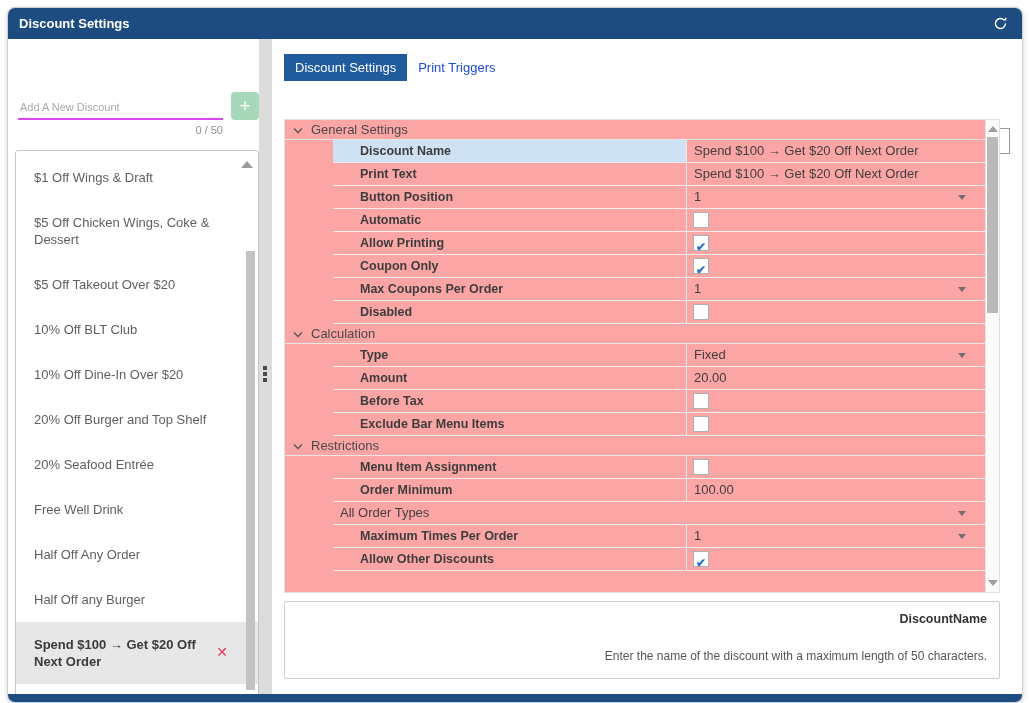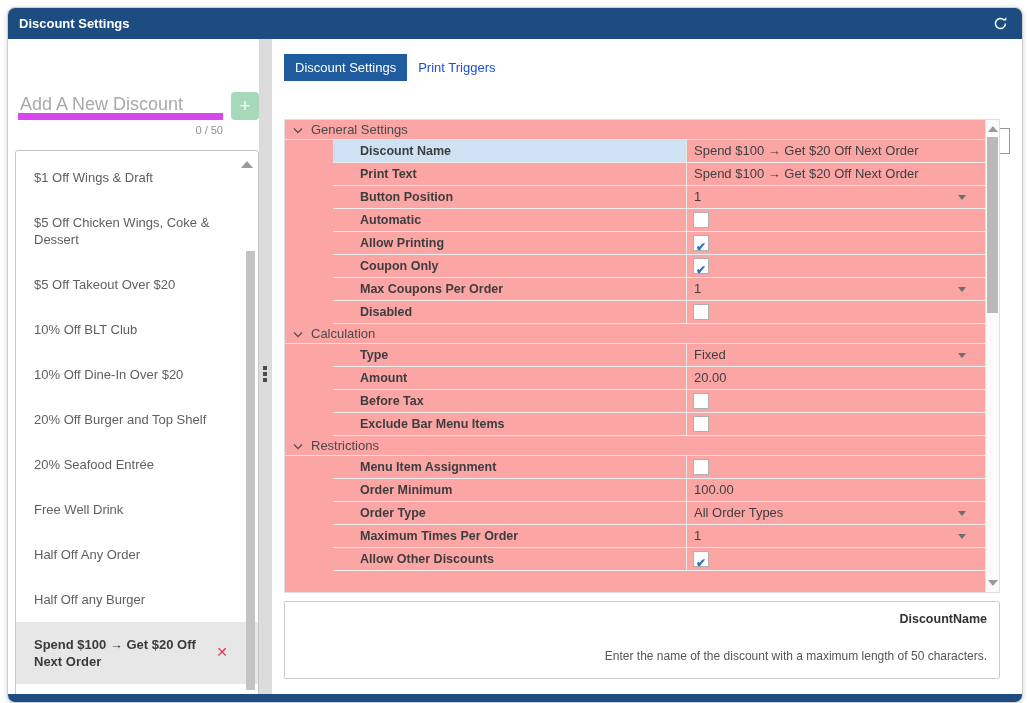--- a/index.html
+++ b/index.html
@@ -10,21 +10,21 @@
             box-shadow:0 1px 5px rgba(0,0,0,.18); overflow:hidden; }
   
   .titlebar { position:absolute; left:0; top:0; right:0; height:31px; background:#1d4d80; }
   .titlebar .title { color:#fff; font-size:13px; font-weight:bold; line-height:31px; padding-left:11px; display:block; }
   .refresh { position:absolute; right:13px; top:7px; width:17px; height:17px; cursor:pointer; }
   .footer { position:absolute; left:0; right:0; bottom:0; height:8px; background:#1d4d80; }
 
   
   .sidebar { position:absolute; left:0; top:31px; width:251px; bottom:8px; background:#fff; }
   .add-input { position:absolute; left:10px; top:57px; width:205px; height:24px; border:none;
-               border-bottom:7px solid #d946ef; font-size:18px; color:#444; outline:none;
+               border-bottom:2px solid #d946ef; font-size:11px; color:#444; outline:none;
                font-family:"Liberation Sans", sans-serif; background:transparent; }
   .add-input::placeholder { color:#a9a9a9; }
   .add-btn { position:absolute; left:223px; top:53px; width:28px; height:28px; background:#a6d8b9;
              border:none; border-radius:4px; color:#fff; font-size:18px; line-height:26px;
              text-align:center; cursor:pointer; padding:0; }
   .counter { position:absolute; left:10px; top:85px; width:205px; text-align:right;
              font-size:11px; color:#909090; }
   .list { position:absolute; left:7px; top:111px; width:244px; height:563px;
           border:1px solid #c6c6c6; border-radius:3px; background:#fff; overflow:hidden; }
   .list-inner { position:absolute; left:0; top:4px; right:0; }
@@ -267,21 +267,20 @@
         <div class="plabel"><span>Menu Item Assignment</span></div>
         <div class="pvalue">
             <span class="cb"></span>
           </div>
       </div>
       <div class="prow">
         <div class="plabel"><span>Order Minimum</span></div>
         <div class="pvalue"><span>100.00</span></div>
       </div>
       <div class="prow">
-        <div class="plabel"><span>Order Type</span></div>
         <div class="pvalue"><span>All Order Types</span><span class="dd"></span></div>
       </div>
       <div class="prow">
         <div class="plabel"><span>Maximum Times Per Order</span></div>
         <div class="pvalue"><span>1</span><span class="dd"></span></div>
       </div>
       <div class="prow">
         <div class="plabel"><span>Allow Other Discounts</span></div>
         <div class="pvalue">
             <span class="cb checked"></span>

